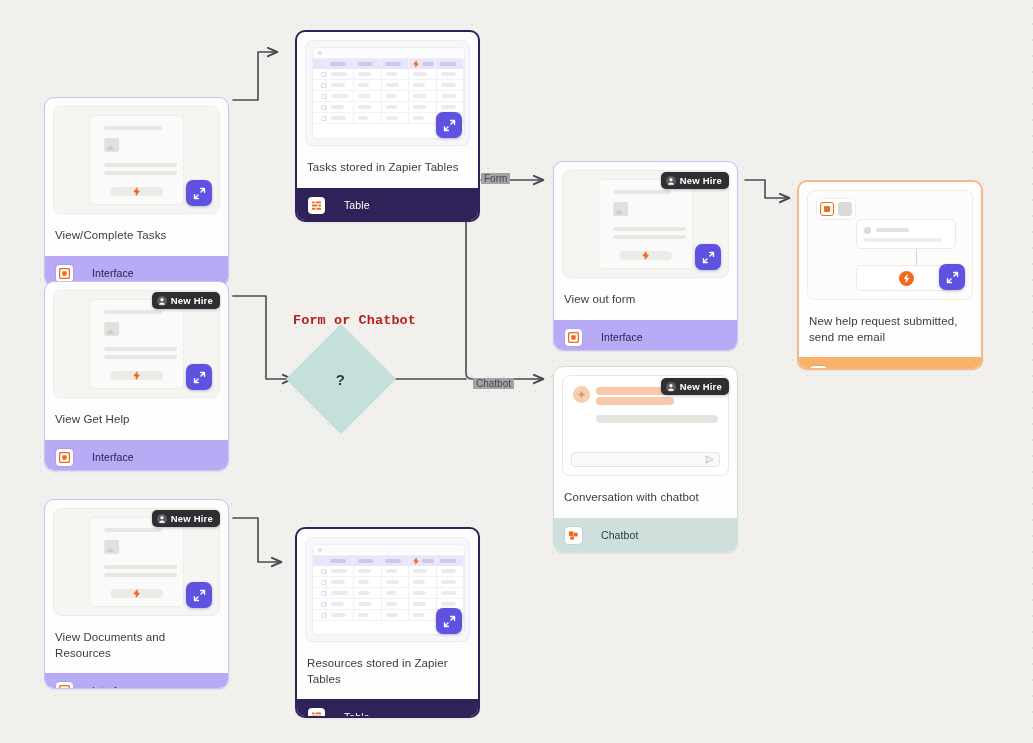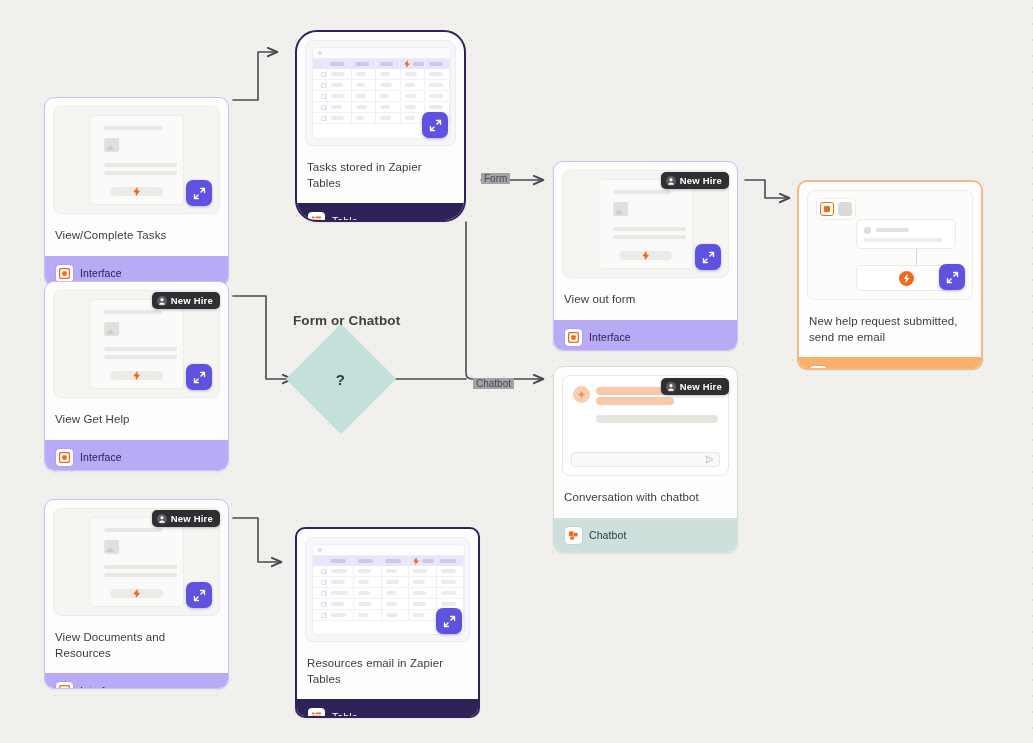--- a/index.html
+++ b/index.html
@@ -46,21 +46,21 @@
   .node.chat  .preview { background: #ffffff; border-color: #eae8e3; }
 
   .caption {
     padding: 6px 10px 12px 10px;
     font-size: 11.5px;
     line-height: 1.35;
     color: #3c3a44;
     letter-spacing: .1px;
   }
   .footer {
-    display: flex; align-items: center; gap: 7px;
+    display: flex; align-items: center; gap: 19px;
     padding: 9px 11px;
     font-size: 10.5px;
     letter-spacing: .1px;
   }
   .footer.iface  { background: #b9aaf5; color: #2a2150; }
   .footer.table  { background: #2e2259; color: #ffffff; }
   .footer.zap    { background: #f8b06a; color: #4a2f12; }
   .footer.chat   { background: #cfe0dc; color: #234041; }
 
   .app-chip {
@@ -156,22 +156,23 @@
     background: #c5e0db;
     transform: rotate(45deg);
     display: flex; align-items: center; justify-content: center;
   }
   .diamond span {
     transform: rotate(-45deg);
     font-size: 15px; font-weight: bold; color: #2e3b3b;
   }
   .flow-label {
     position: absolute; z-index: 4;
-    font-size: 13.5px; font-weight: bold; color: #404040;
+    font-size: 13.5px; font-weight: bold; color: #b91c1c;
     letter-spacing: .1px;
+    font-family: Liberation Mono, monospace;
   }
   .wire-label {
     position: absolute; z-index: 4;
     font-size: 10px; color: #4a4853;
     background: #a3a3a3; padding: 0 3px;
   }
 </style>
 </head>
 <body>
 
@@ -233,21 +234,21 @@
       <span class="app-chip">
         <svg width="11" height="11" viewBox="0 0 12 12">
             <rect x="0.6" y="0.6" width="10.8" height="10.8" rx="2.2" fill="none" stroke="#f06a1e" stroke-width="1.5"></rect>
             <rect x="3.6" y="3.6" width="4.8" height="4.8" rx="1" fill="#f06a1e"></rect>
           </svg>
       </span>
       <span>Interface</span>
     </div>
   </div>
 
-  <div class="node table" style="left:295px; top:30px; width:171px; height:192px;border-radius:22px;">
+  <div class="node table" style="left:295px; top:30px; width:185px; height:192px;">
     <div class="preview" style="height:106px;">
       <div class="tb">
         <div class="tb-top">
             <div class="zp-dot" style="position:absolute;left:5px;top:3px;width:4px;height:4px;background:#dedce6;"></div>
           </div>
         <div class="tb-head">
           <div class="tb-cell chk"></div>
           <div class="tb-cell">
               <div class="cellbar"></div>
             </div>
@@ -708,21 +709,21 @@
               <div class="cellbar"></div>
             </div>
           </div>
       </div>
       <div class="expand" style="right:7px; bottom:7px;">
         <svg width="13" height="13" viewBox="0 0 14 14">
             <path d="M8.2 1.6h4.2v4.2M12.4 1.6 8.6 5.4M5.8 12.4H1.6V8.2M1.6 12.4l3.8-3.8" fill="none" stroke="#fff" stroke-width="1.5" stroke-linecap="round" stroke-linejoin="round"></path>
           </svg>
       </div>
     </div>
-    <div class="caption">Resources email in Zapier Tables</div>
+    <div class="caption">Resources stored in Zapier Tables</div>
     <div class="footer table">
       <span class="app-chip">
         <svg width="11" height="11" viewBox="0 0 12 12">
             <rect x="1" y="1.5" width="3" height="2" rx="0.6" fill="#f06a1e"></rect>
             <rect x="5" y="1.5" width="6" height="2" rx="0.6" fill="#f06a1e"></rect>
             <rect x="1" y="5" width="6" height="2" rx="0.6" fill="#f06a1e"></rect>
             <rect x="8" y="5" width="3" height="2" rx="0.6" fill="#f06a1e"></rect>
             <rect x="1" y="8.5" width="4" height="2" rx="0.6" fill="#f06a1e"></rect>
             <rect x="6" y="8.5" width="5" height="2" rx="0.6" fill="#f06a1e"></rect>
           </svg>

